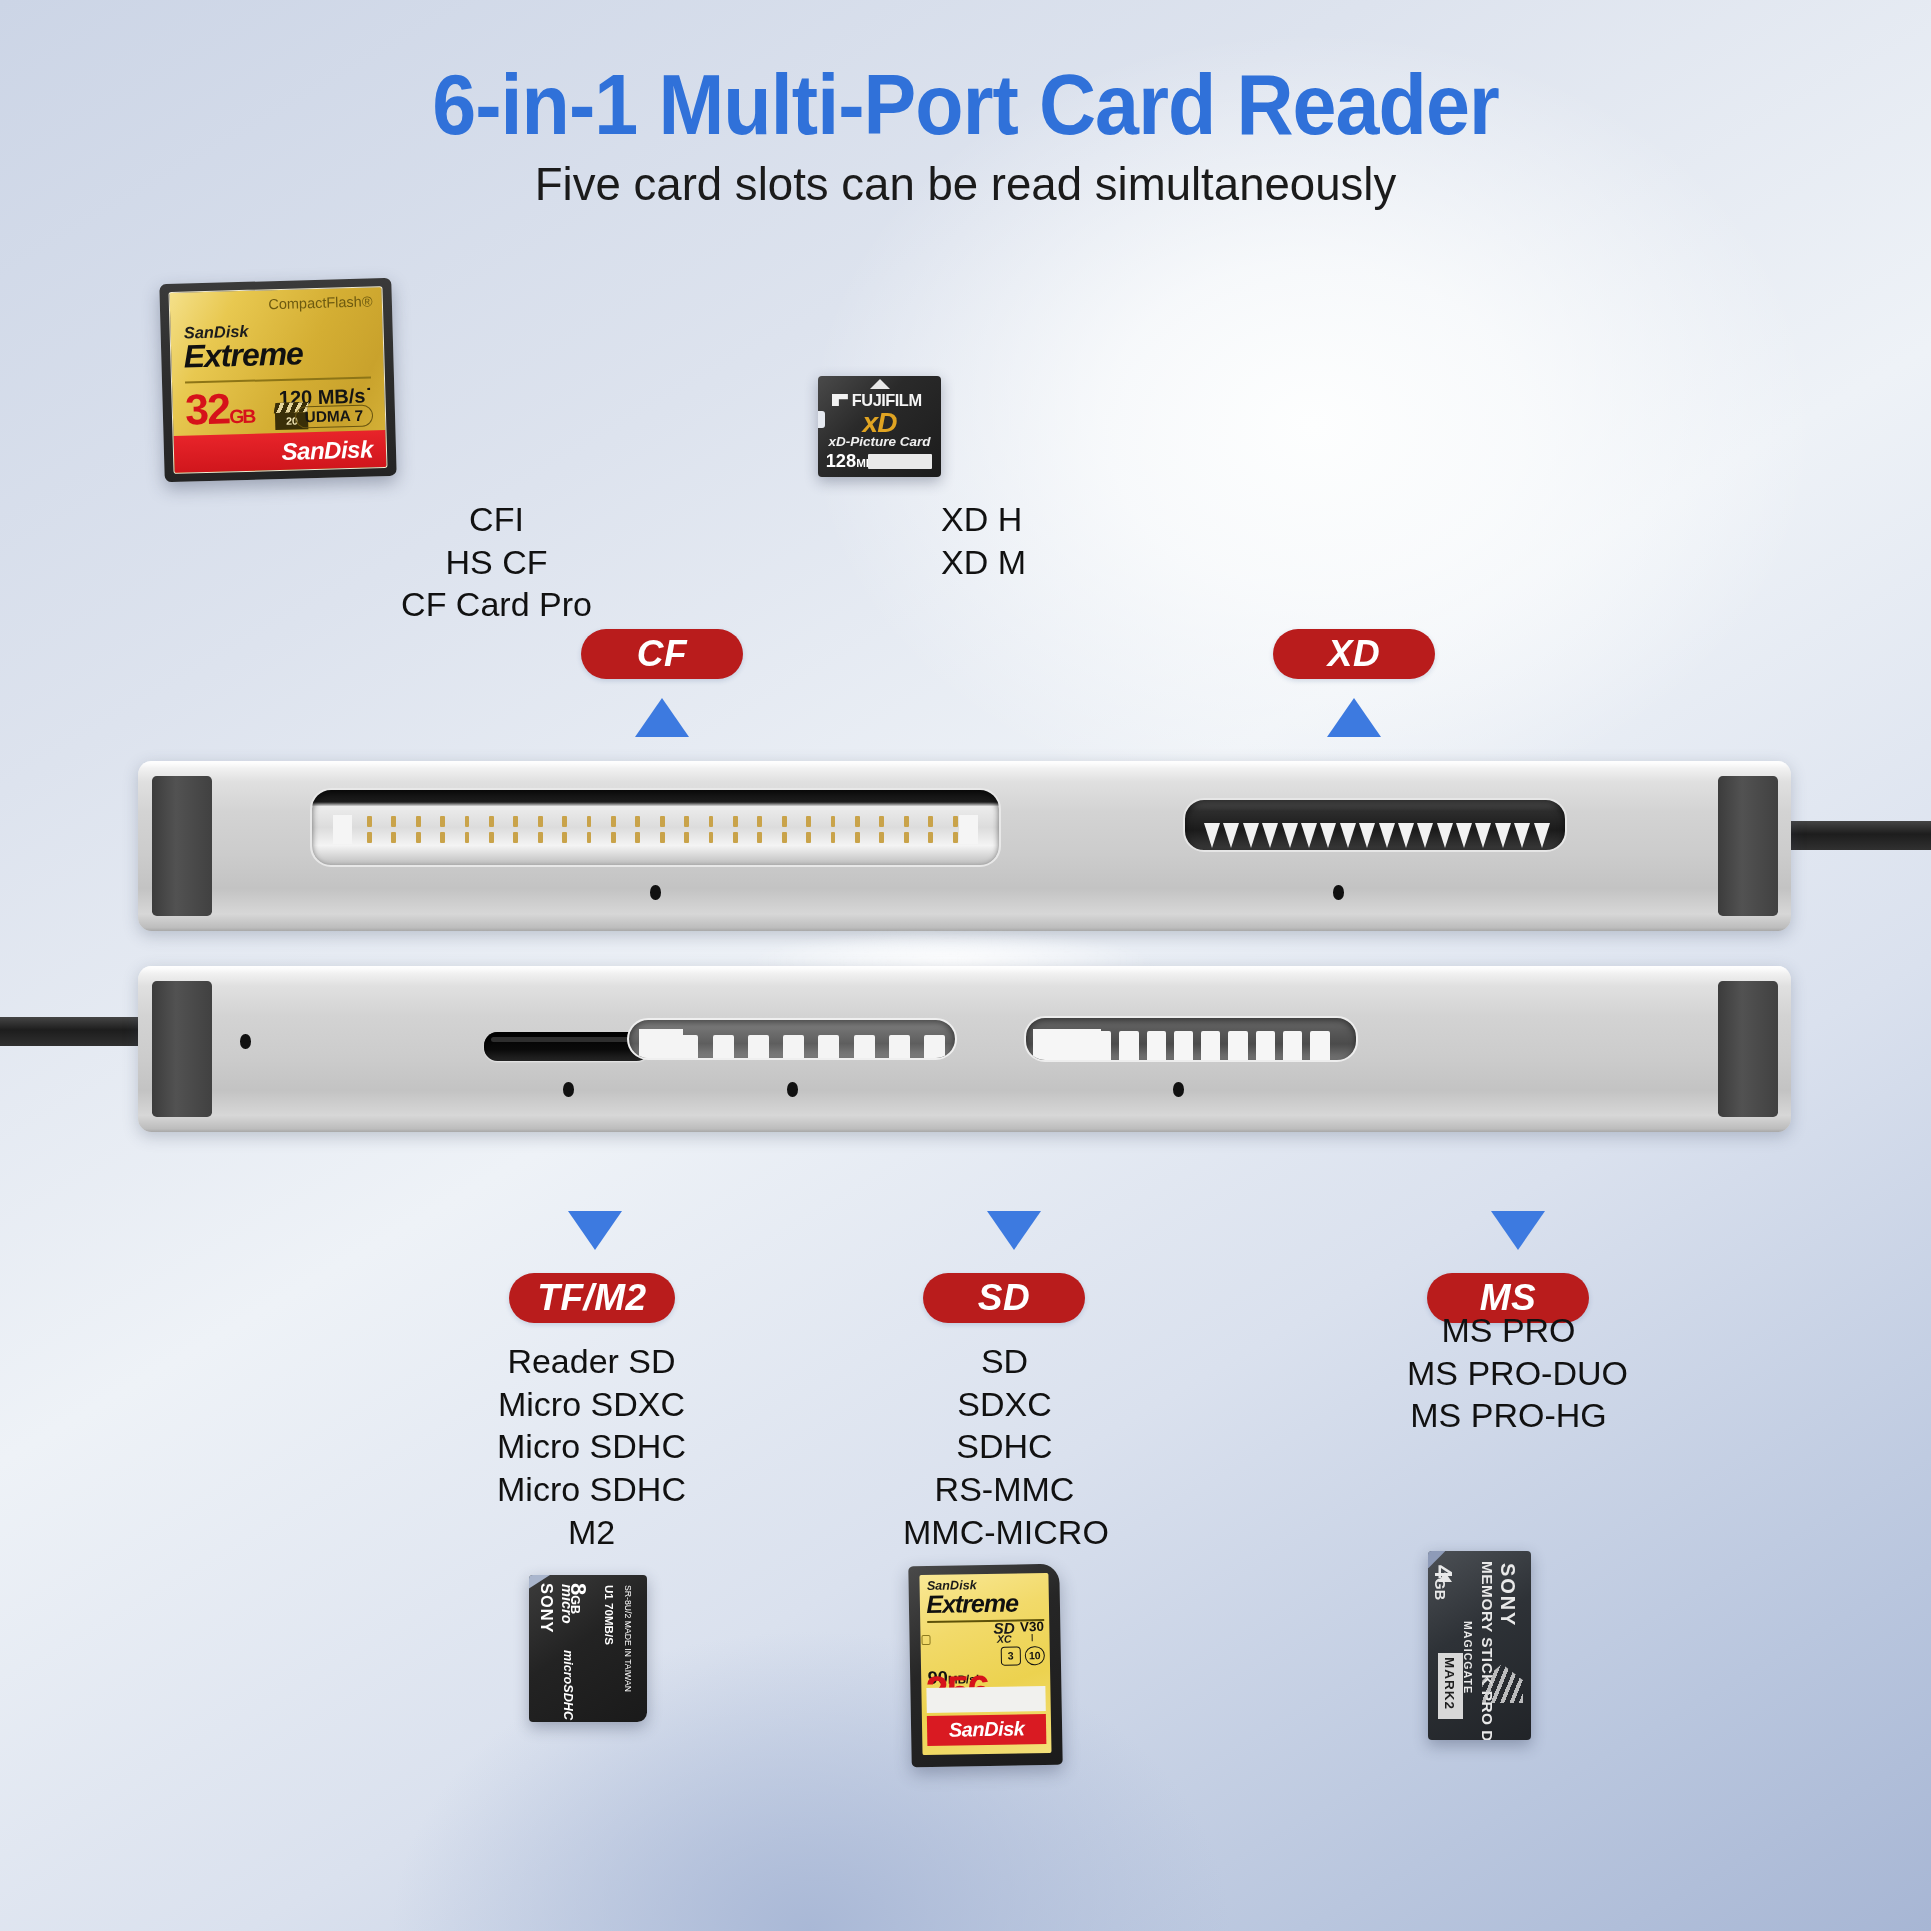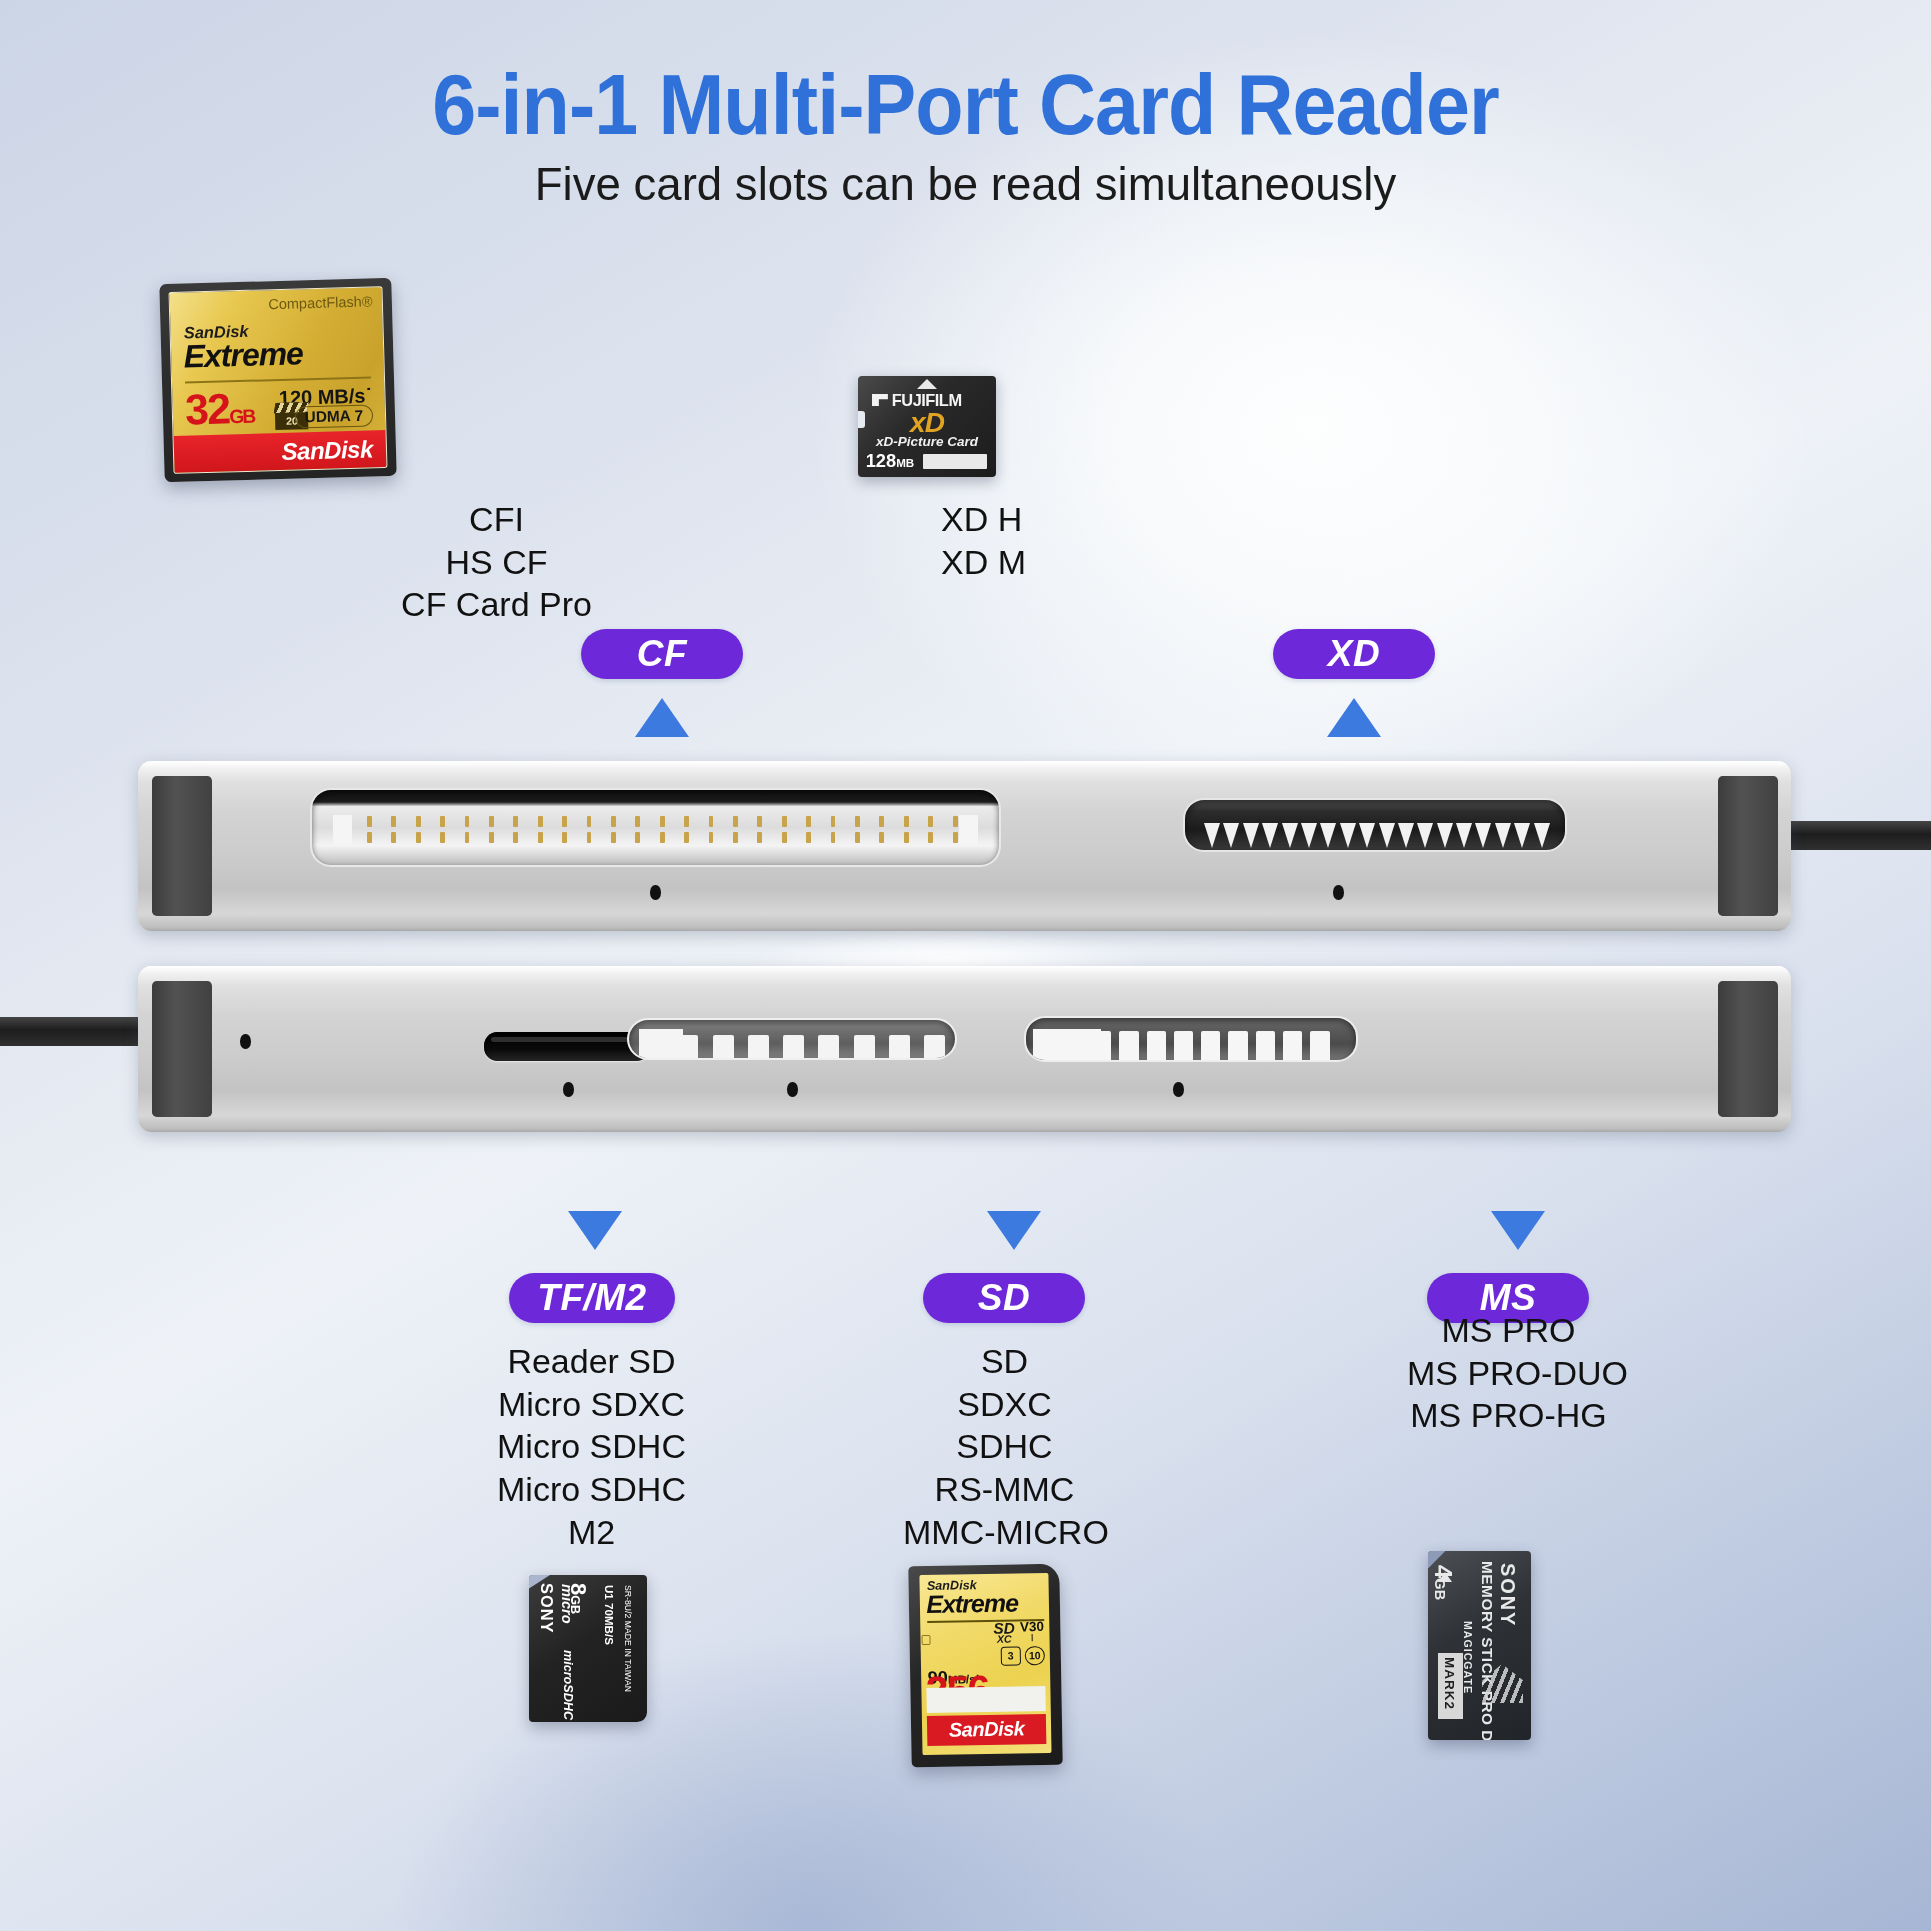--- a/index.html
+++ b/index.html
@@ -31,21 +31,21 @@
     white-space: nowrap;
   }
 
   
   .spec-list { position: absolute; text-align: center; font-size: 34px; line-height: 1.0; color: #111; }
   .spec-list div { margin-bottom: 8.7px; white-space: nowrap; }
 
   
   .pill {
     position: absolute;
-    background: #6d28d9;
+    background: #b91c1c;
     border-radius: 39px;
     color: #fff;
     font-style: italic;
     font-weight: bold;
     font-size: 37px;
     display: flex; align-items: center; justify-content: center;
     letter-spacing: 0.5px;
     box-shadow: 0 1.9px 4.8px rgba(40,70,130,0.18);
   }
 
@@ -185,21 +185,21 @@
      font-size:10.6px; font-weight:bold; text-align:center; line-height:17.4px; }
   .cf-red {
     position: absolute; left: 0; right: 0; bottom: 0; height: 37px;
     background: linear-gradient(to bottom, #e8242a, #d0161c);
     display:flex; align-items:center; justify-content:flex-end; padding-right: 13.5px;
   }
   .cf-red span { color: #fff; font-size: 24px; font-weight: bold; font-style: italic; letter-spacing:-0.5px;}
 
   
   .xd-card {
-    position: absolute; left: 858px; top: 376px; width: 138px; height: 101px;
+    position: absolute; left: 818px; top: 376px; width: 123px; height: 101px;
     background: linear-gradient(135deg, #4a4a4a, #2a2a2a 40%, #1c1c1c);
     border-radius: 3.9px 3.9px 3.9px 3.9px;
     box-shadow: 0 4.8px 13.5px rgba(40,50,75,0.33);
     overflow: hidden;
   }
   .xd-card::before { 
     content:""; position:absolute; left:-1px; top:35px; width:7.7px; height:17.4px; background:#e6eaf1; border-radius:0 2.9px 2.9px 0;
   }
   .xd-arrow { position:absolute; top:2.9px; left:50%; transform:translateX(-50%); width:0;height:0;
      border-left:10.6px solid transparent; border-right:10.6px solid transparent; border-bottom:10.6px solid #e9e9e9; }

